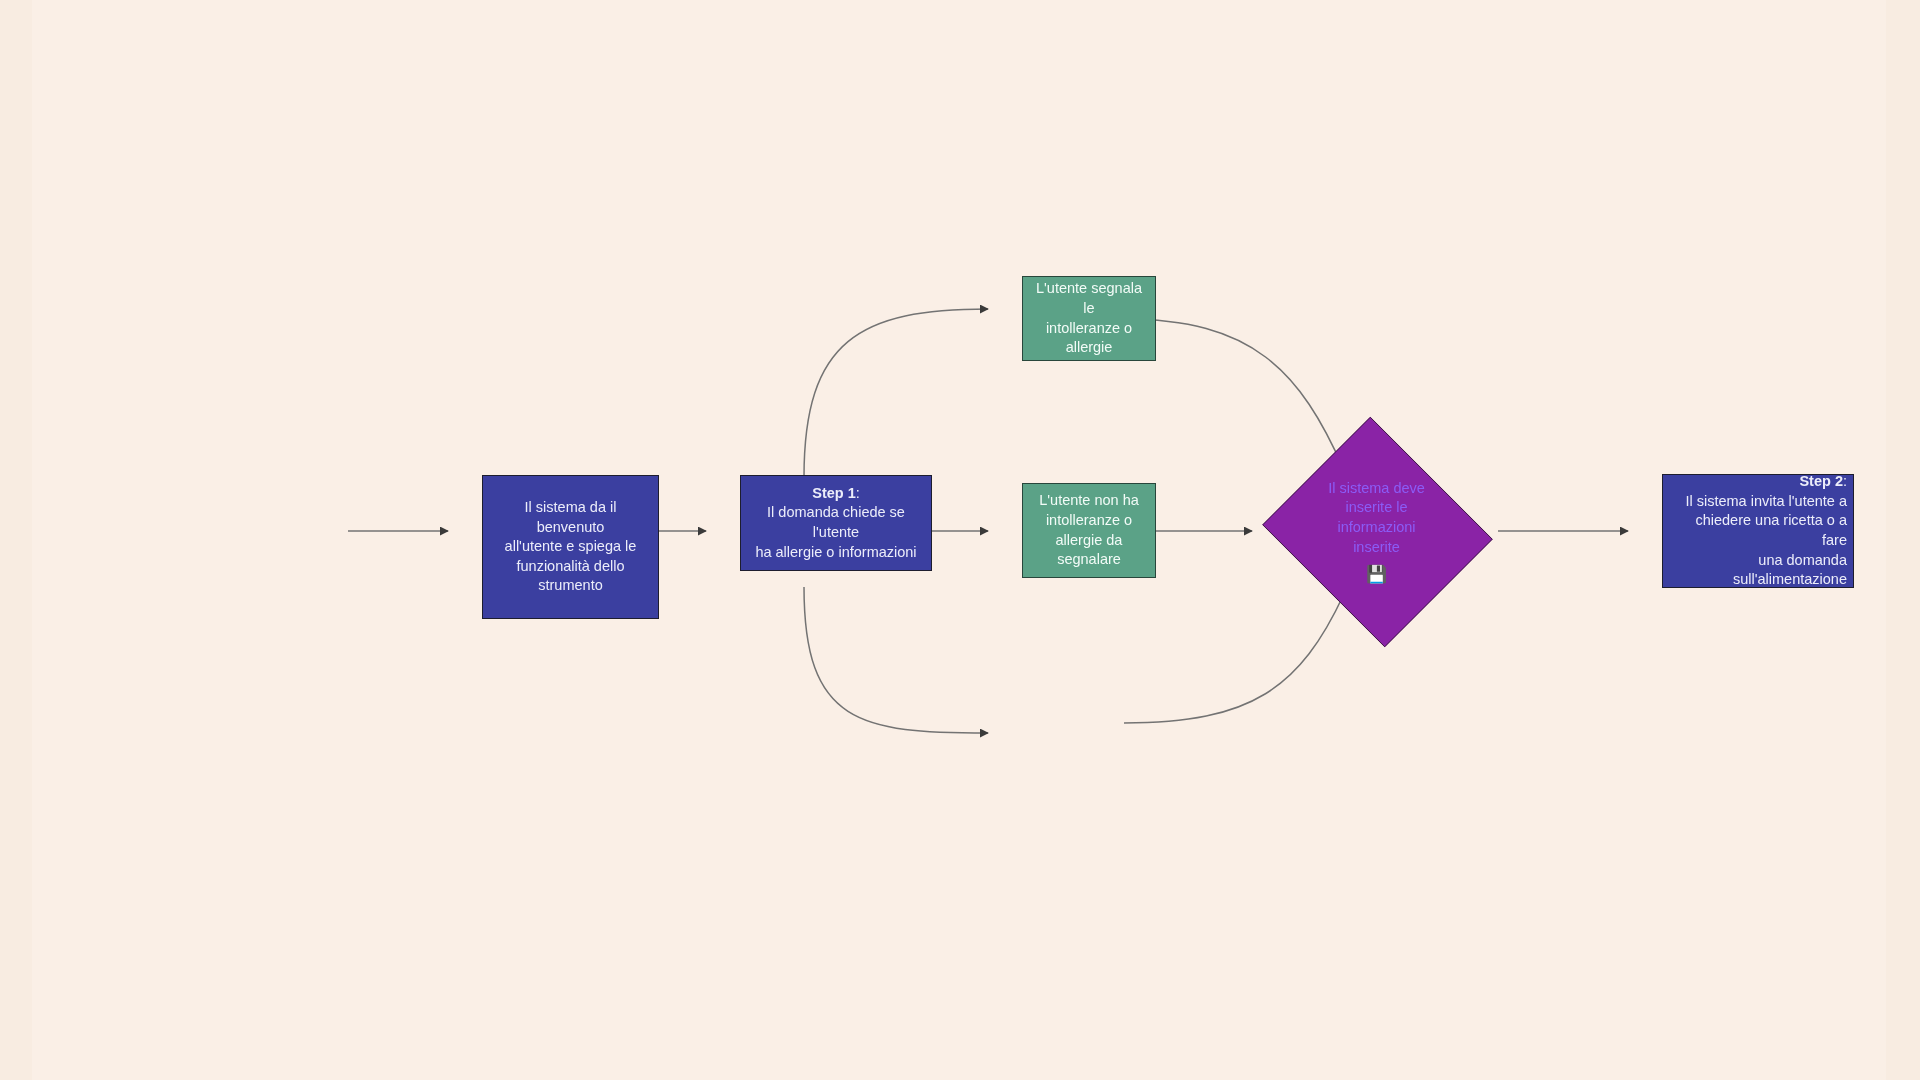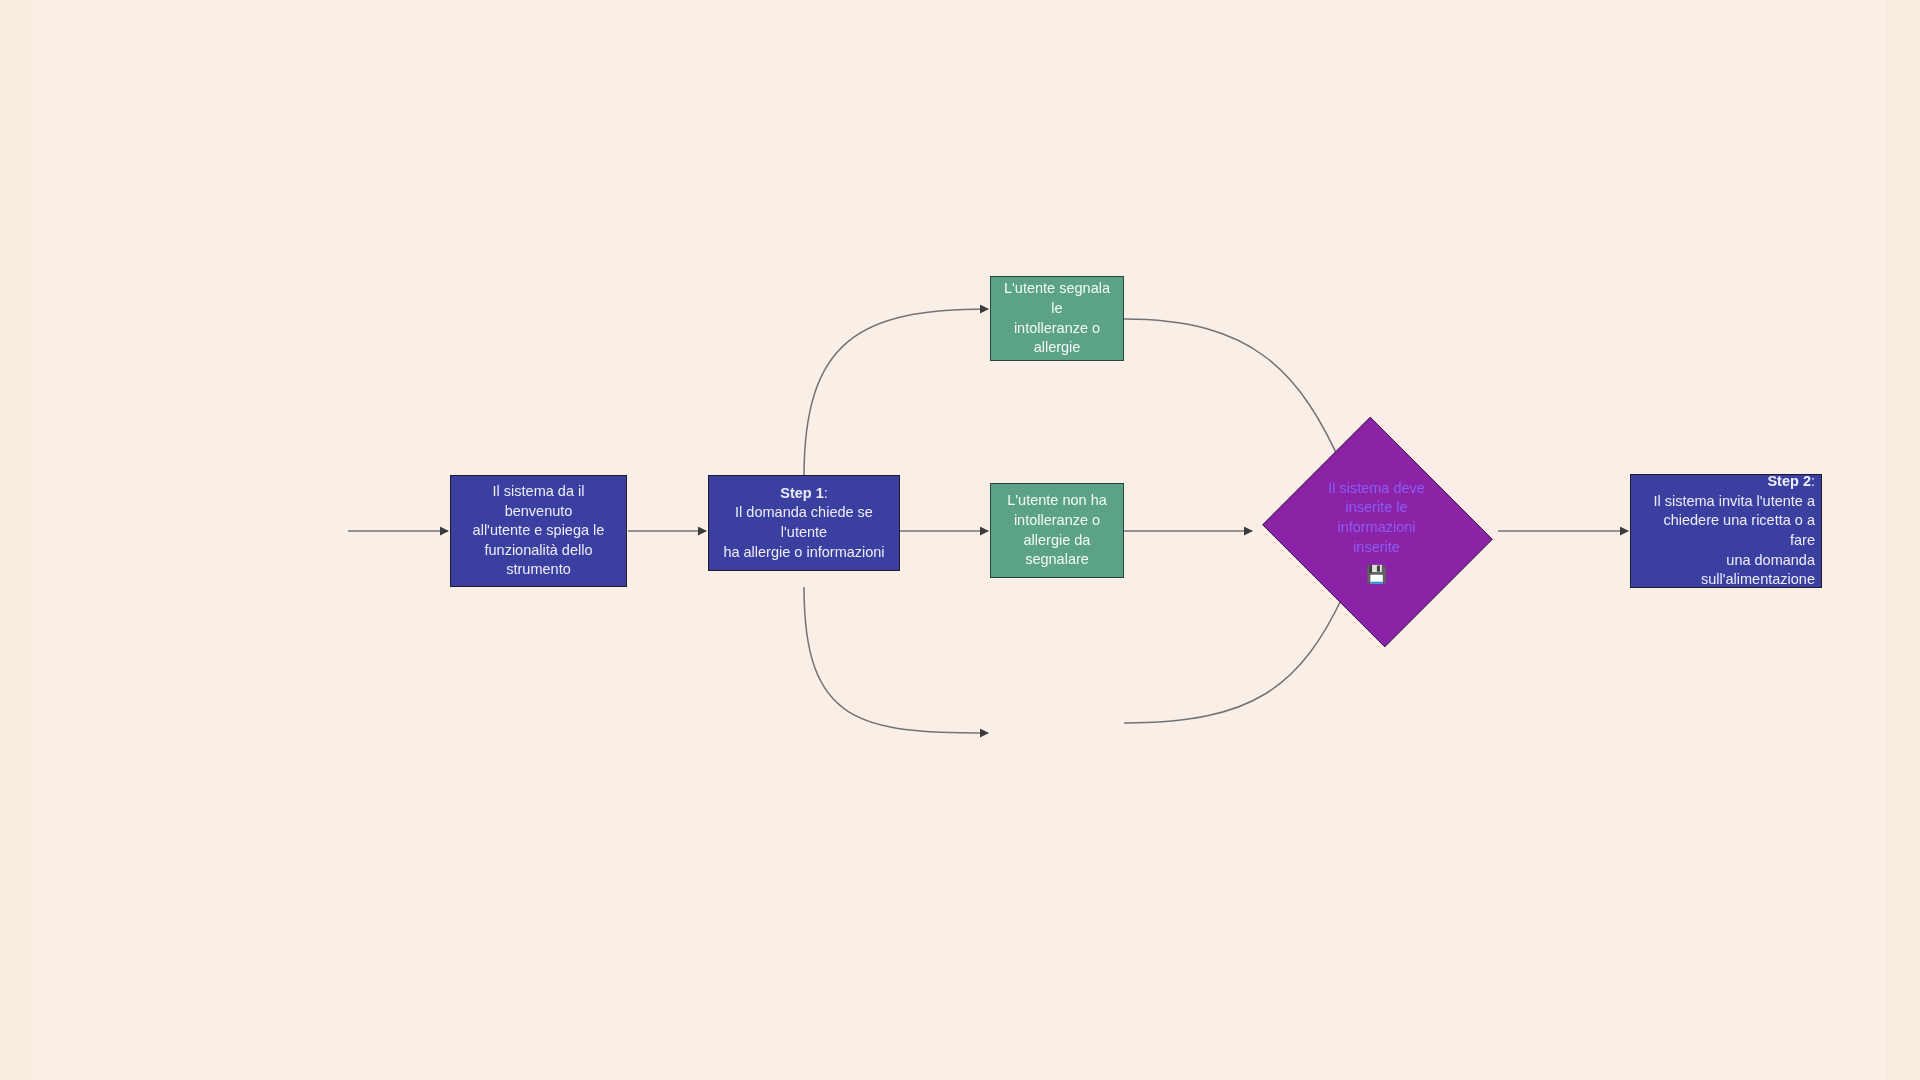--- a/index.html
+++ b/index.html
@@ -50,20 +50,21 @@
   }
   .node .label {
     display: block;
     padding: 0 6px;
   }
   
   .rect {
     border: 1px solid #1d1d2e;
     background: #3b3fa0;
     font-size: 14.5px;
+    margin-left: 32px;
   }
   .rect.green {
     background: #5ba287;
     border: 1px solid #28463b;
   }
   
   .diamond {
     background: transparent;
     border: none;
   }
@@ -121,21 +122,21 @@
 
       <path d="M 1124 531 L 1252 531"></path>
 
       <path d="M 1124 723 C 1252 723, 1300 688, 1344 594"></path>
 
       <path d="M 1498 531 L 1628 531"></path>
     </g>
   </svg>
 
 
-  <div class="node rect" style="left:450px; top:475px; width:177px; height:112px;">
+  <div class="node rect" style="left:450px; top:475px; width:177px; height:144px;">
     <div class="label">
       <span>Il sistema da il benvenuto</span><br>
       <span>all'utente e spiega le</span><br>
       <span>funzionalità dello</span><br>
       <span>strumento</span>
     </div>
   </div>
 
   <div class="node rect" style="left:708px; top:475px; width:192px; height:96px;">
     <div class="label">

